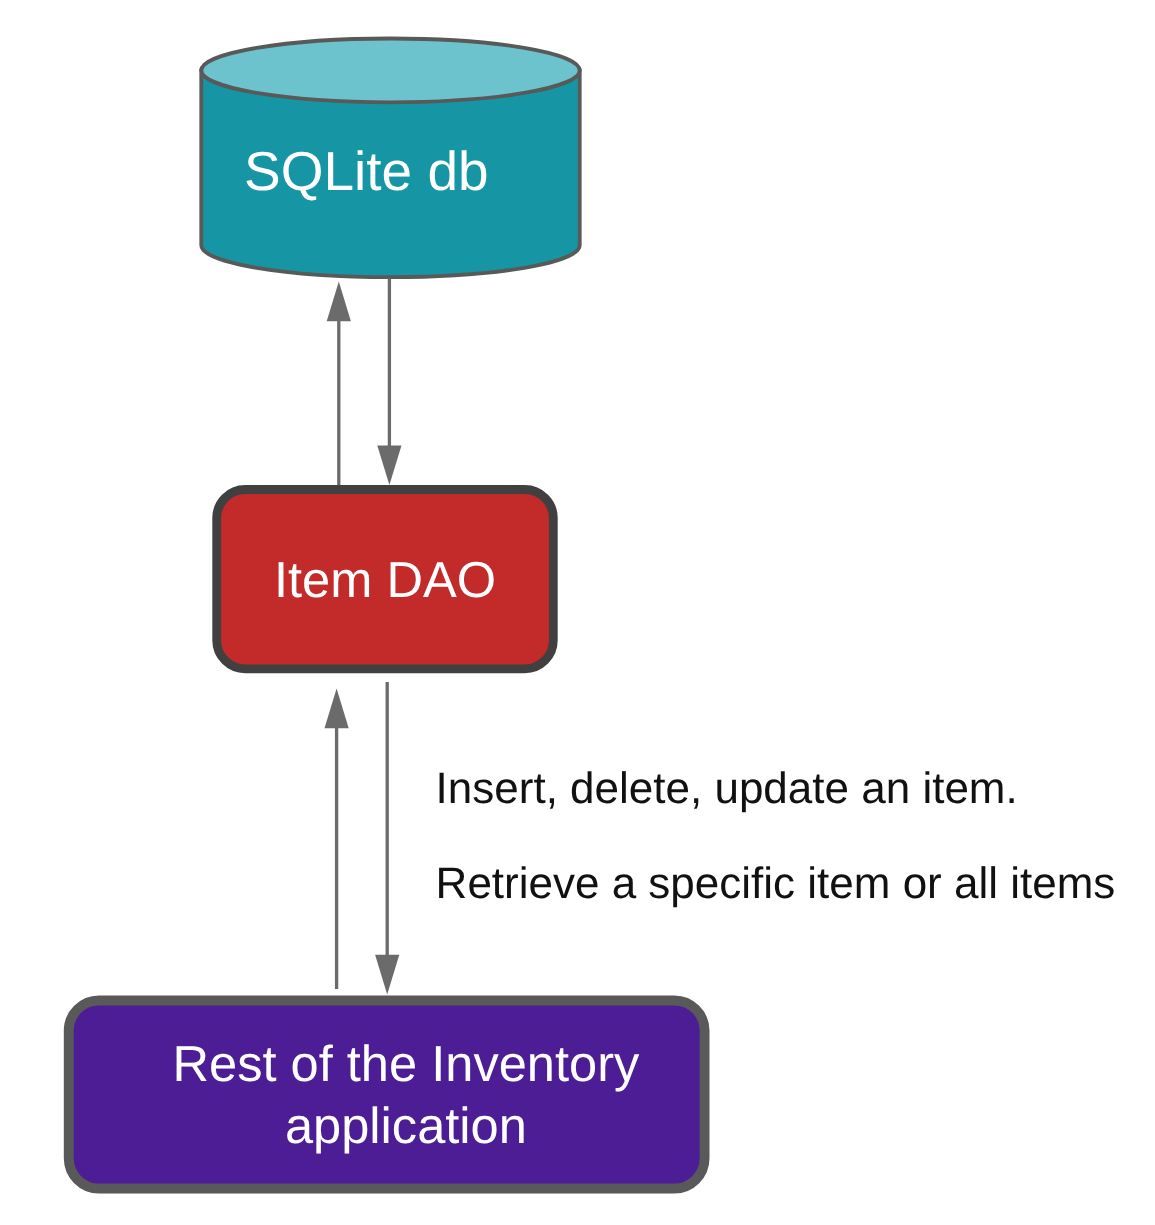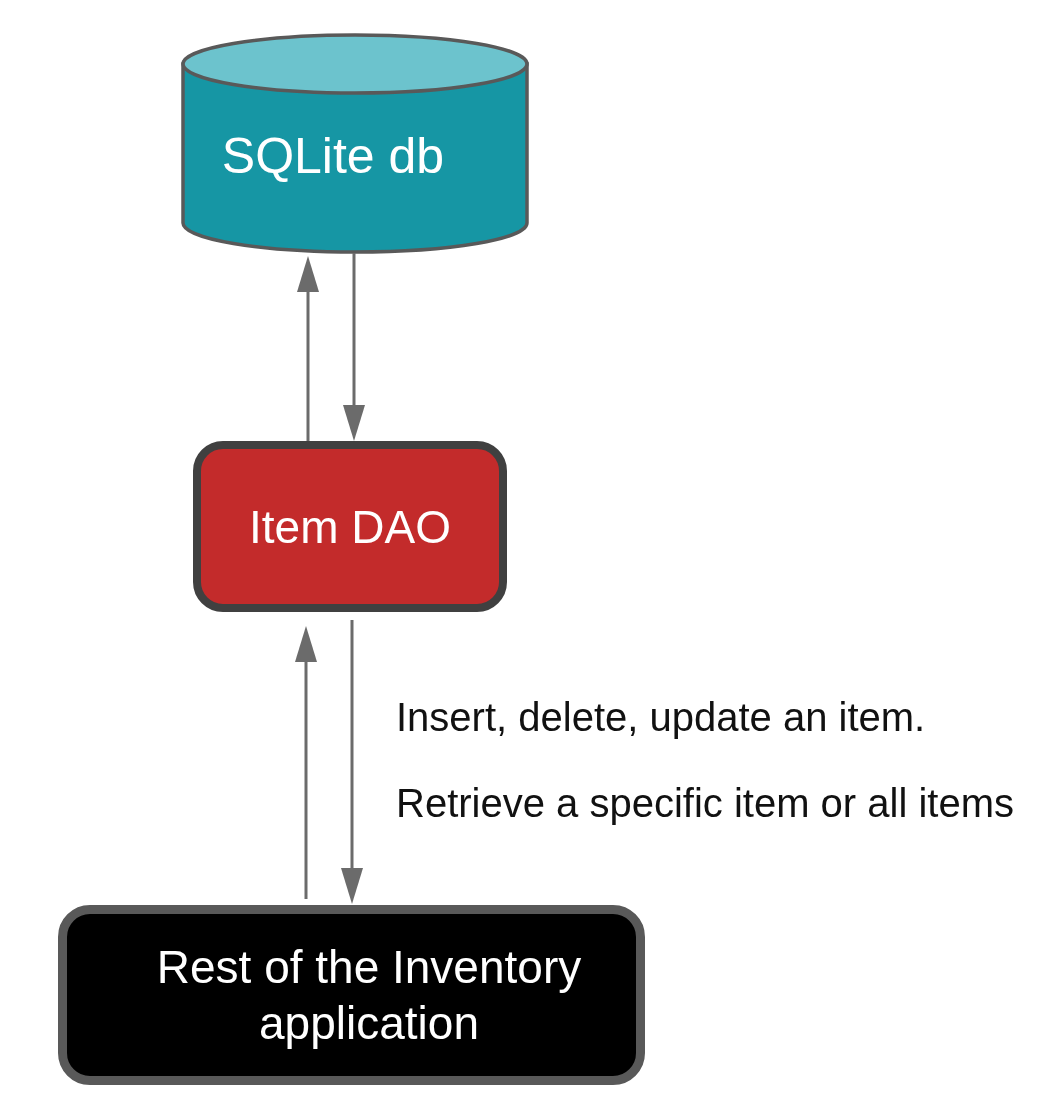--- a/index.html
+++ b/index.html
@@ -53,21 +53,21 @@
     color: #ffffff;
     font-size: 46px;
   }
   #app-box {
     position: absolute;
     left: 58px;
     top: 905px;
     width: 587px;
     height: 180px;
     box-sizing: border-box;
-    background: #000000;
+    background: #4c1d95;
     border: 9px solid #595959;
     border-radius: 32px;
     display: flex;
     align-items: center;
     justify-content: center;
     color: #ffffff;
     font-size: 46px;
     line-height: 1.22;
     text-align: center;
     padding-left: 35px;

